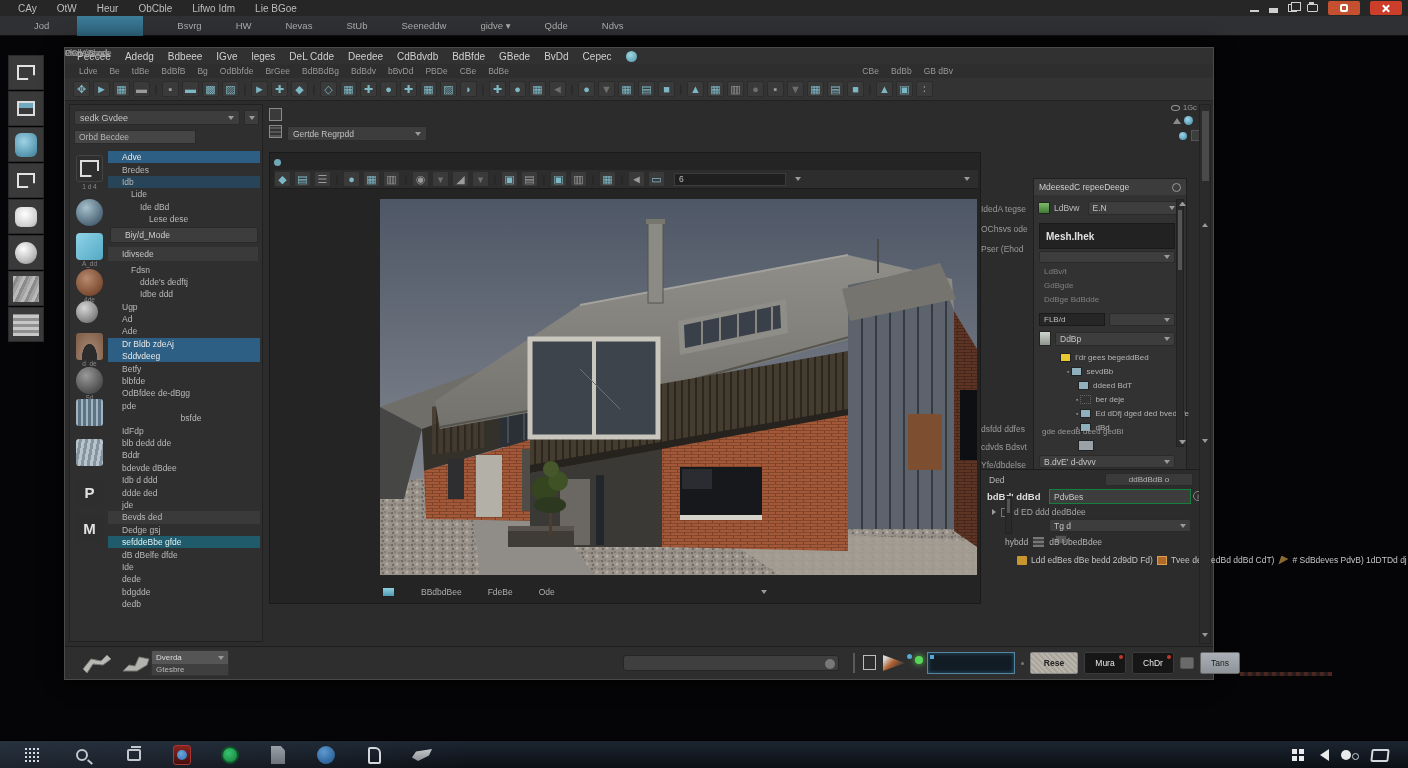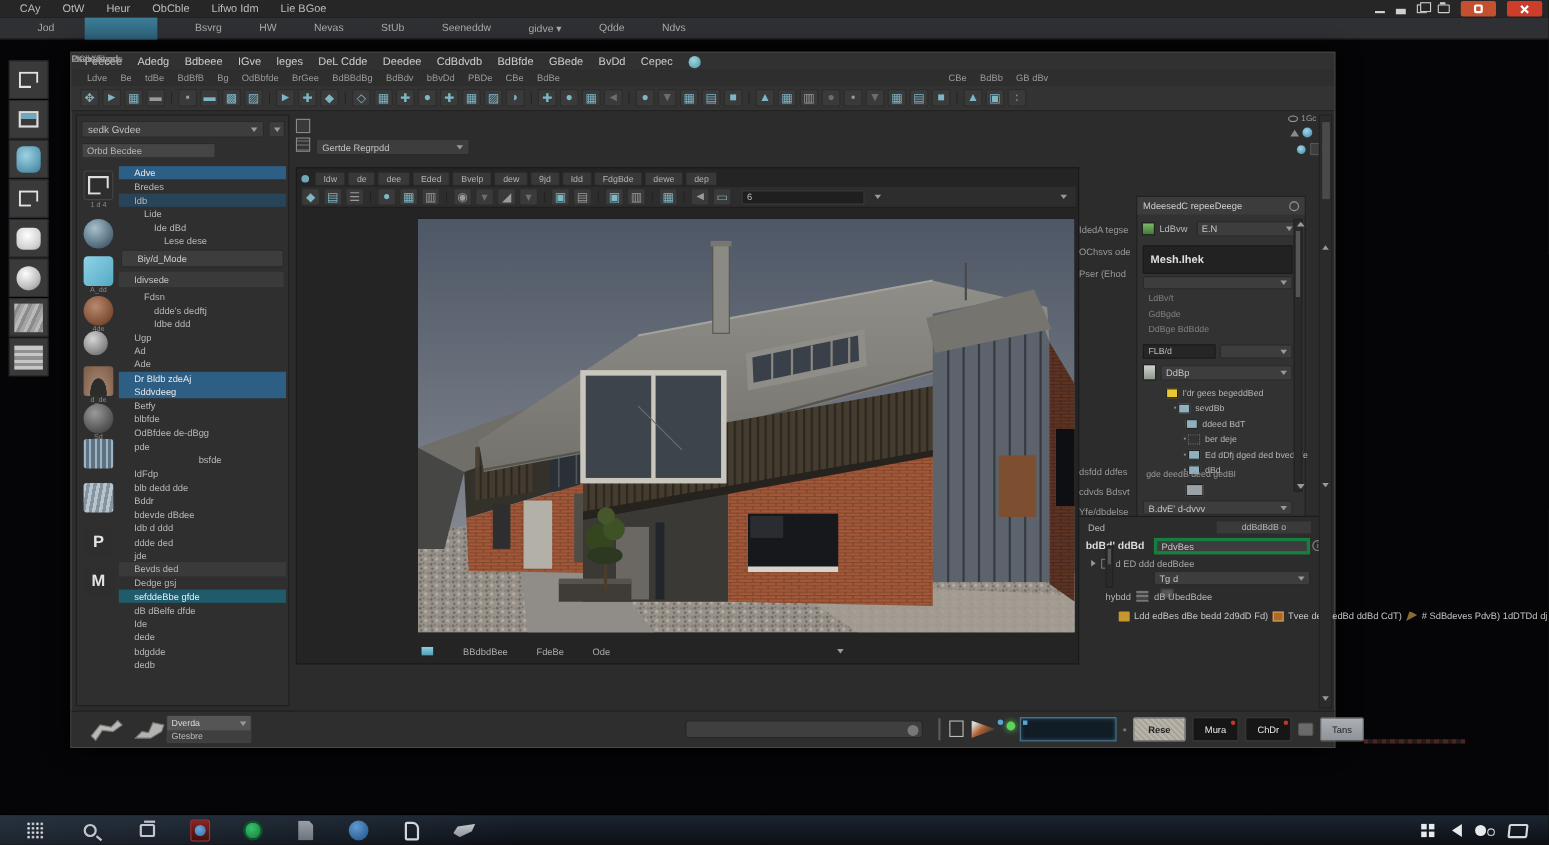--- a/index.html
+++ b/index.html
@@ -591,34 +591,20 @@
   <div class="mini-ic abs" style="left:204px;top:60px"></div>
   <div class="mini-ic abs" style="left:204px;top:77px;background:repeating-linear-gradient(0deg,#555 0 2px,#333 2px 4px)"></div>
   <div id="cam-combo" class="abs">
     <span>Gertde Regrpdd</span>
       <span class="caret"></span>
   </div>
 
   <div id="viewport" class="abs">
     <div id="vp-tabs">
       <span class="dot"></span>
-      <div style="display:flex;gap:2px">
-
-      <span class="vtab">Idw</span>
-          <span class="vtab">de</span>
-          <span class="vtab">dee</span>
-          <span class="vtab">Eded</span>
-          <span class="vtab">Bvelp</span>
-          <span class="vtab">dew</span>
-          <span class="vtab">9jd</span>
-          <span class="vtab">Idd</span>
-          <span class="vtab">FdgBde</span>
-          <span class="vtab">dewe</span>
-          <span class="vtab">dep</span>
-        </div>
     </div>
     <div id="vp-toolbar">
       <div style="display:flex;gap:3px;align-items:center">
 
       <span class="tbi t">◆</span>
           <span class="tbi t">▤</span>
           <span class="tbi g">☰</span>
           <span class="tbi s">|</span>
           <span class="tbi t">●</span>
           <span class="tbi t">▦</span>
@@ -856,21 +842,21 @@
   <div class="abs" style="left:916px;top:376px;display:flex;flex-direction:column;gap:8px">
 
   <span style="font-size:8.5px;color:#9a9a9a;white-space:nowrap">dsfdd ddfes</span>
       <span style="font-size:8.5px;color:#9a9a9a;white-space:nowrap">cdvds Bdsvt</span>
       <span style="font-size:8.5px;color:#9a9a9a;white-space:nowrap">Yfe/dbdelse</span>
     </div>
   <div class="abs" style="left:916px;top:421px;width:218px;height:1px;background:#1c1c1c"></div>
   <span class="abs" style="left:924px;top:427px;font-size:8.5px;color:#b5b5b5">Ded</span>
   <span class="abs" style="left:1040px;top:425px;width:88px;height:13px;background:#3a3a3b;border:1px solid #2a2a2a;display:flex;align-items:center;justify-content:center;font-size:8px;color:#b5b5b5">ddBdBdB o</span>
   <span class="abs" style="left:922px;top:443px;font-size:9.5px;color:#ddd;font-weight:bold">bdBd' ddBd</span>
-  <span class="abs" style="left:984px;top:441px;width:142px;height:15px;background:#3d3d3e;border:3px solid #15803d;display:flex;align-items:center;padding:0 4px;font-size:8.5px;color:#c5c5c5">PdvBes</span>
+  <span class="abs" style="left:984px;top:441px;width:142px;height:15px;background:#3d3d3e;border:1px solid #15803d;display:flex;align-items:center;padding:0 4px;font-size:8.5px;color:#c5c5c5">PdvBes</span>
   <span class="abs" style="left:1128px;top:443px;width:10px;height:10px;border:1px solid #888;border-radius:50%;display:flex;align-items:center;justify-content:center;font-size:7px;color:#aaa">i</span>
   <div class="abs" style="left:926px;top:459px;display:flex;align-items:center;gap:4px;font-size:8.5px;color:#a8a8a8">
     <span class="caret" style="transform:rotate(-90deg)"></span>
     <span style="width:9px;height:9px;border:1px solid #777;background:#2c2c2c"></span>
     <span>d ED ddd dedBdee</span>
   </div>
   <div class="abs" style="left:940px;top:448px;width:7px;height:38px;background:#2a2a2a;border:1px solid #222">
       <span style="position:absolute;left:1px;top:2px;width:3px;height:14px;background:#555"></span>
     </div>
   <div class="rcombo abs" style="left:984px;top:471px;width:142px;height:13px">

